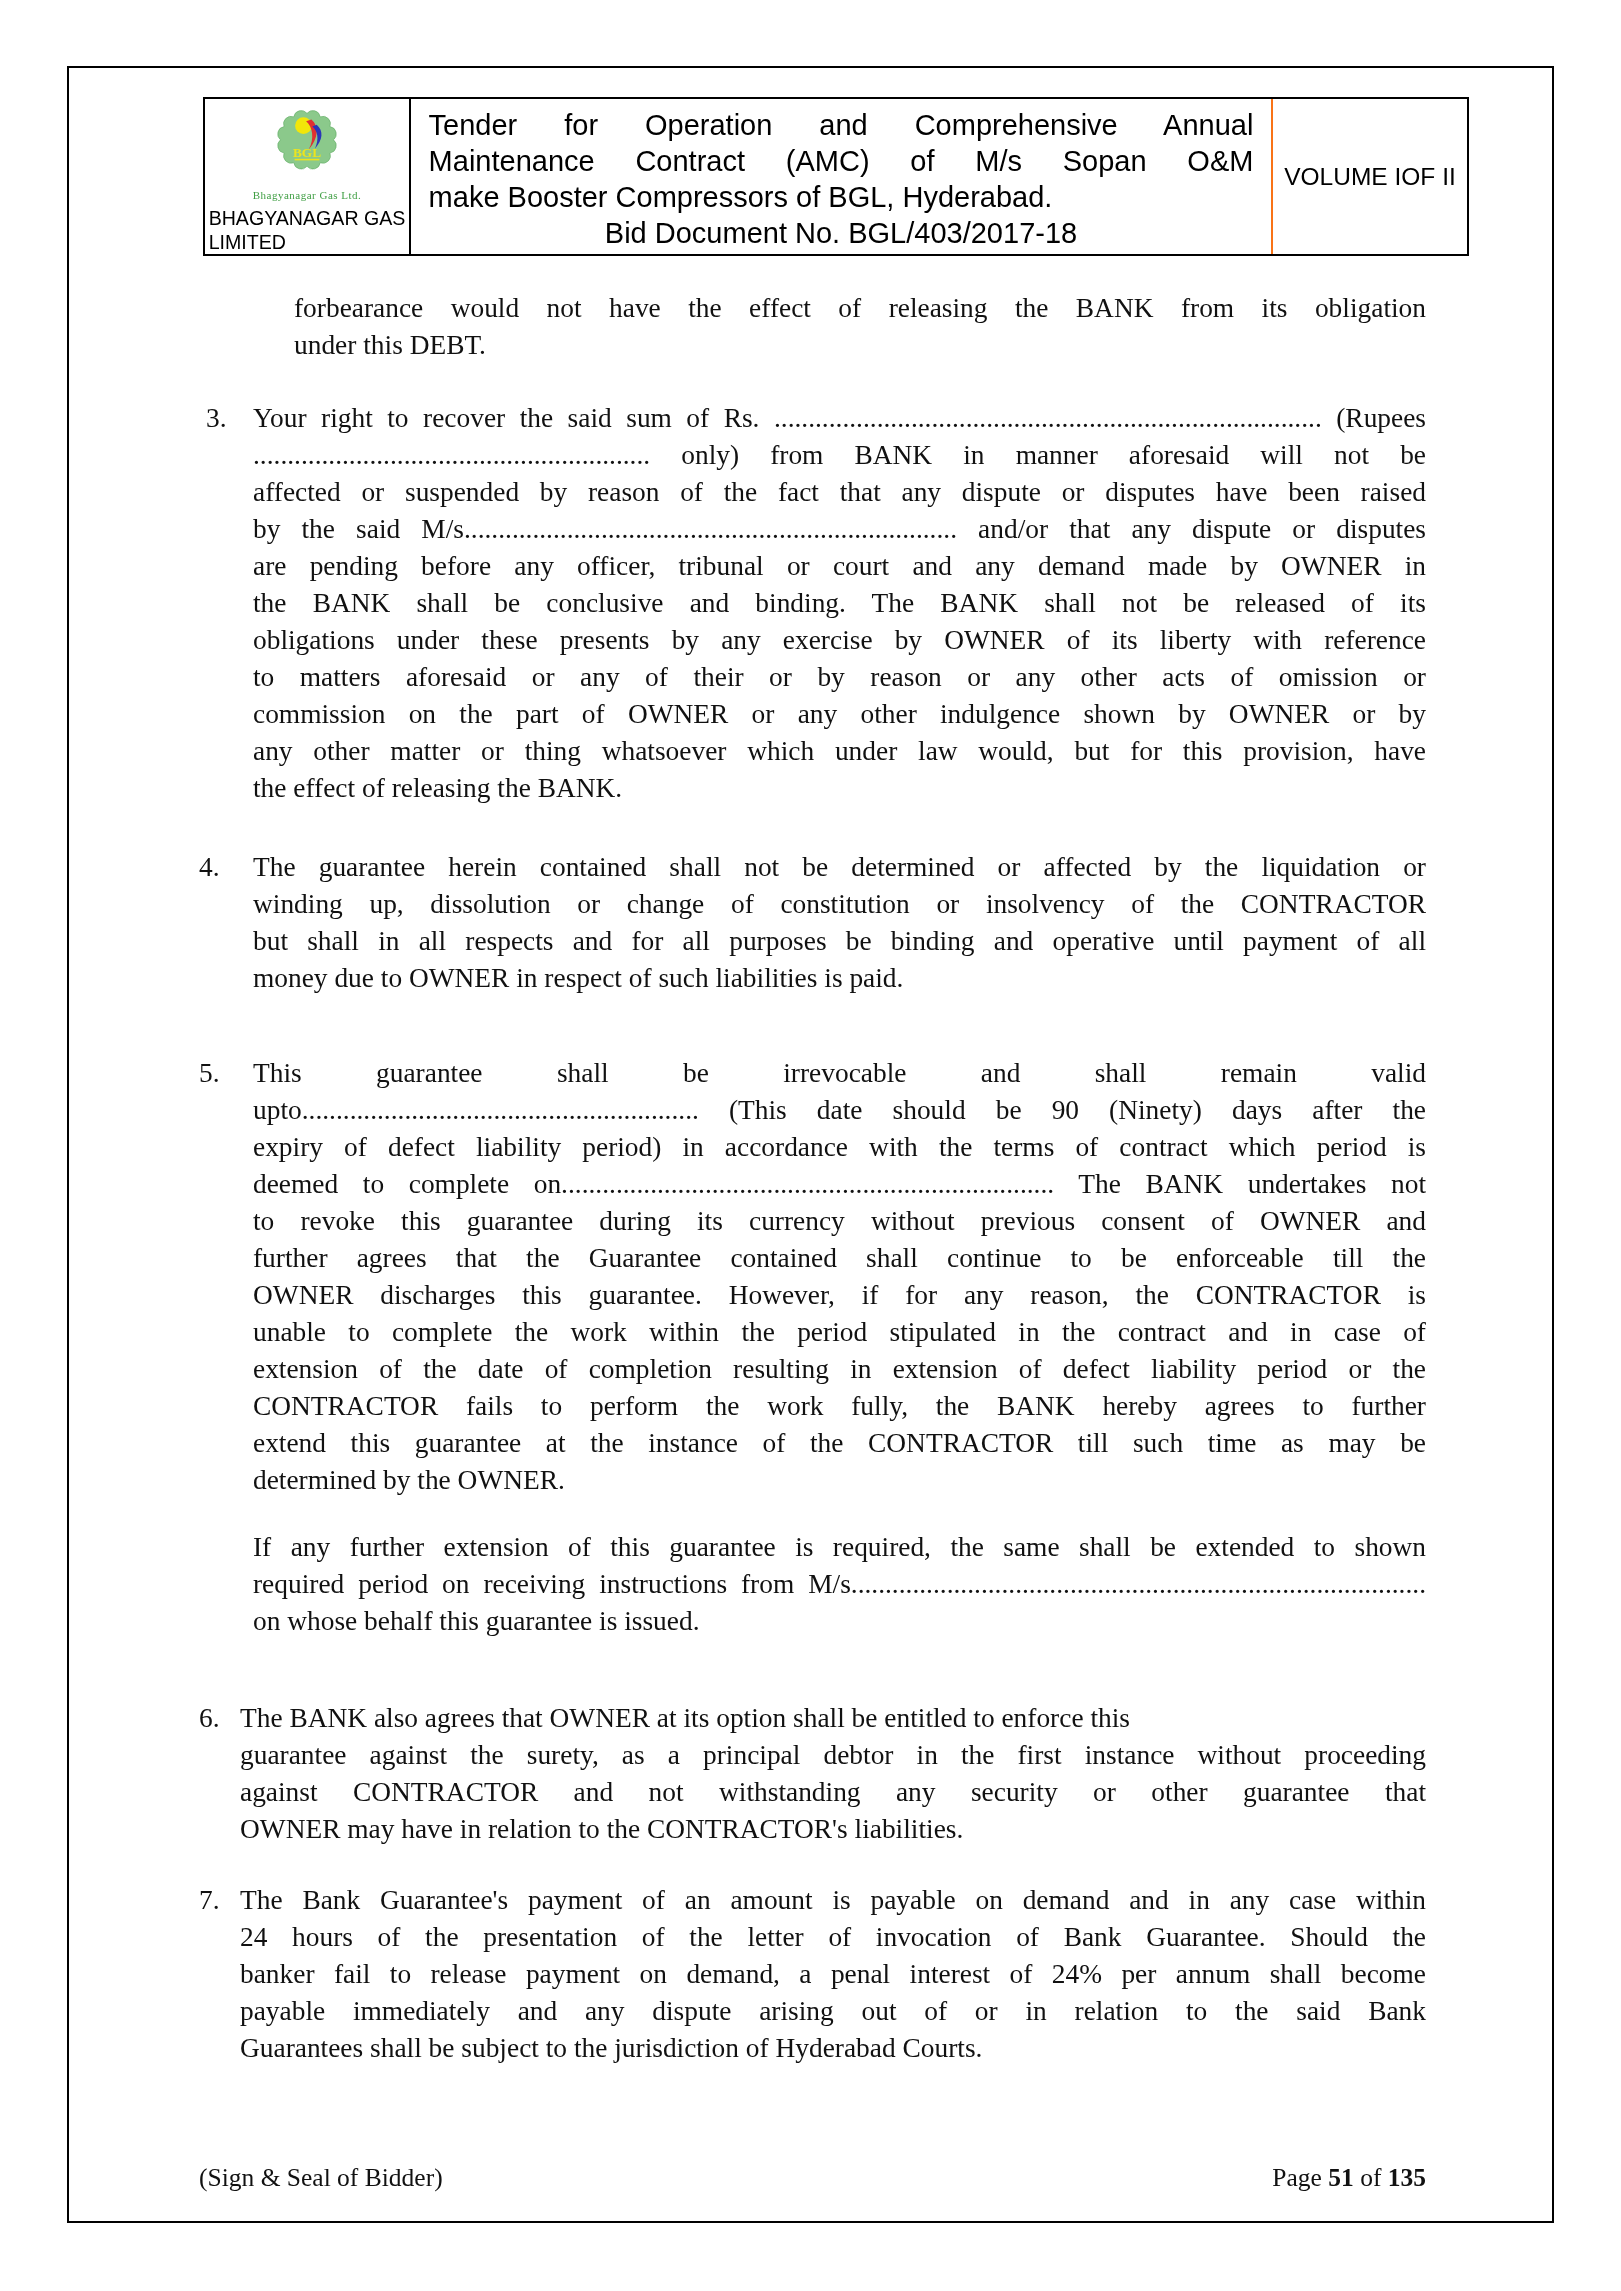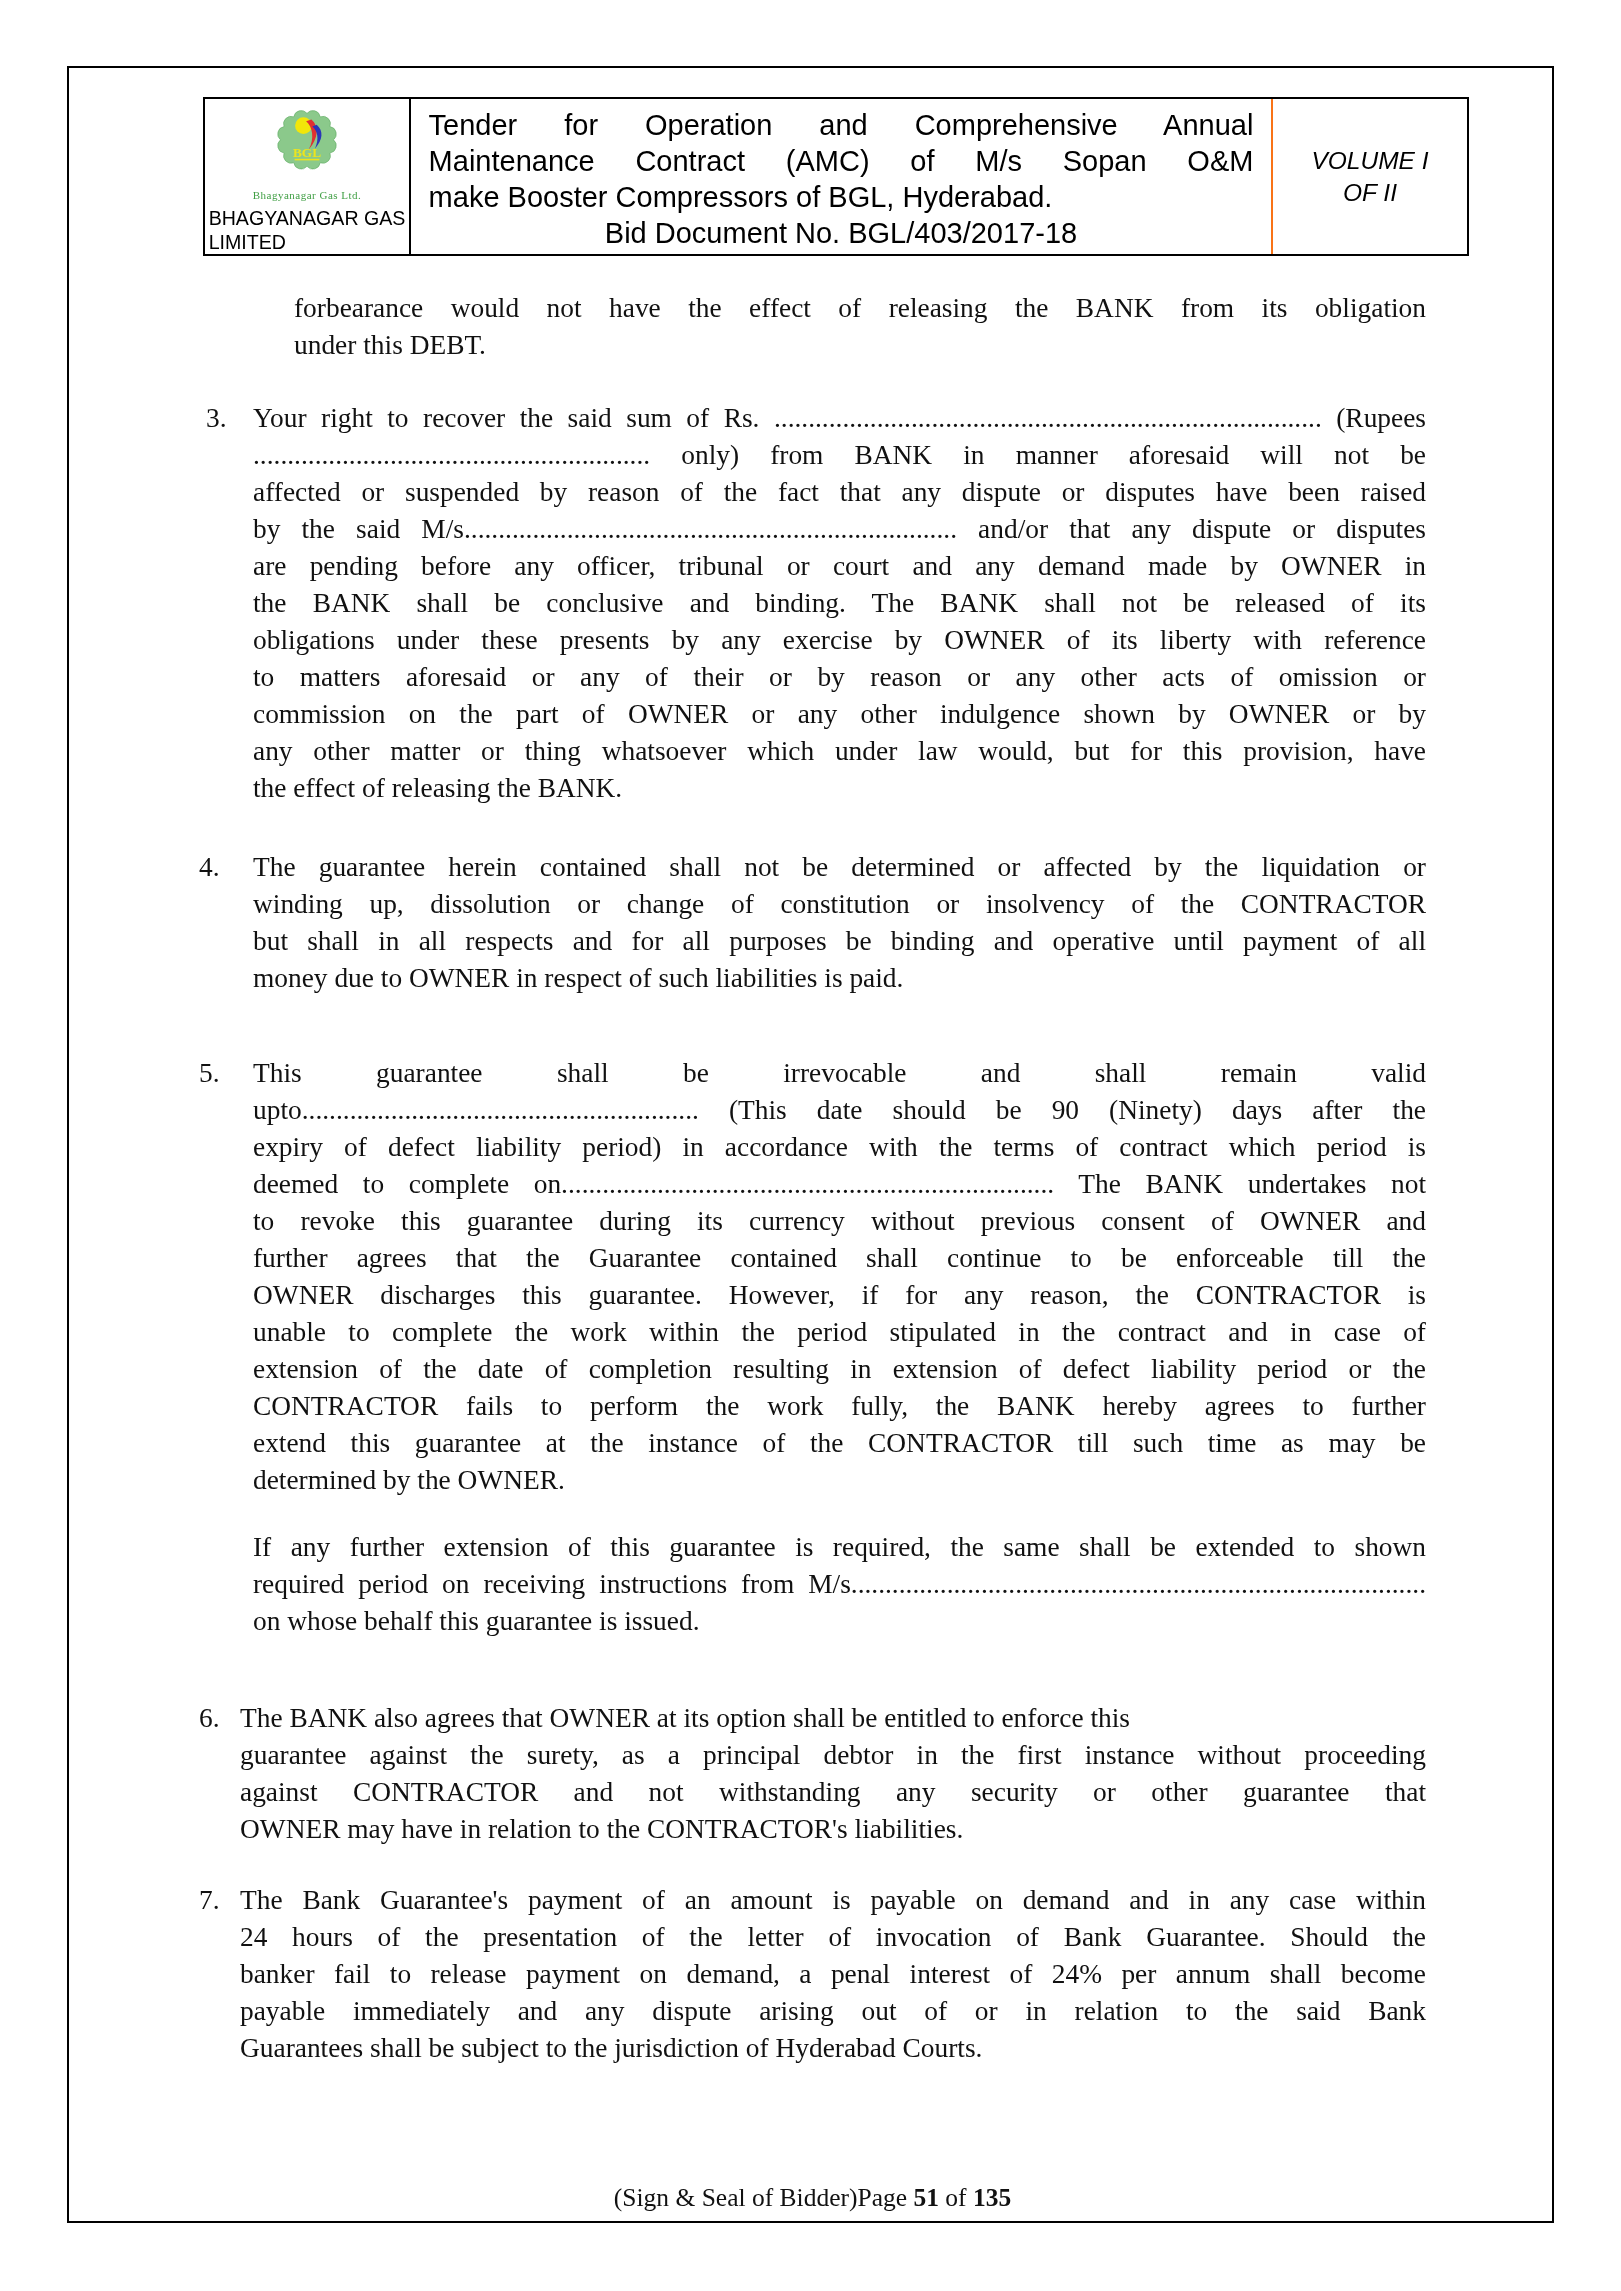--- a/index.html
+++ b/index.html
@@ -29,42 +29,42 @@
     font-family:"Liberation Sans", sans-serif;font-size:19.6px;line-height:23.5px;
     text-align:left;color:#000;margin-top:3.9px;
   }
   .cell-title{
     flex:1;border-right:2px solid #f97316;box-sizing:border-box;
     padding:7.8px 17.6px 5.9px 17.6px;
     font-family:"Liberation Sans", sans-serif;font-size:29px;line-height:36px;
     color:#000;
   }
   .cell-volume{
-    width:194px;display:flex;flex-direction:column;justify-content:center;
+    width:194px;display:flex;justify-content:center;
     align-items:center;font-family:"Liberation Sans", sans-serif;
-    font-size:24.5px;line-height:32px;color:#000;text-align:center;font-style:italic;
+    font-size:24.5px;line-height:32px;color:#000;text-align:center;
   }
   .scan-line{
     position:absolute;left:412px;top:98px;width:2px;height:104px;
     background:#e87b7b;
   }
   
   .block{
     position:absolute;font-size:27.4px;line-height:37px;color:#111;
   }
   .num{
     position:absolute;top:0;
   }
   .ln{text-align:justify;text-align-last:justify;-moz-text-align-last:justify;}
   .ln.a-l{text-align:left;text-align-last:left;-moz-text-align-last:left;}
   .ln.a-c{text-align:center;text-align-last:center;-moz-text-align-last:center;}
   
   .footer-row{
     position:absolute;left:199px;top:2162px;width:1227px;
-    display:flex;justify-content:center;font-size:25.5px;line-height:31px;margin-top:20px;
+    display:flex;justify-content:space-between;font-size:25.5px;line-height:31px;
   }
   .footer-row b{font-weight:bold;}
 </style>
 </head>
 <body>
 
 <div class="page-border"></div>
 
 <div class="scan-line"></div>
 

